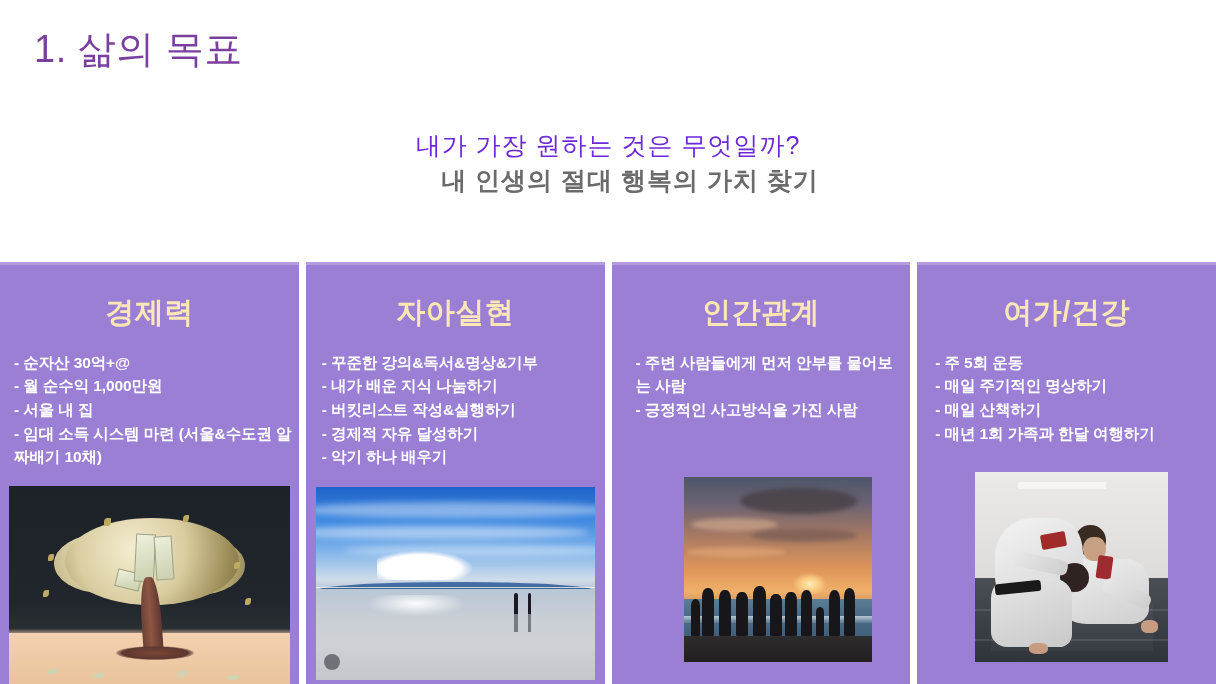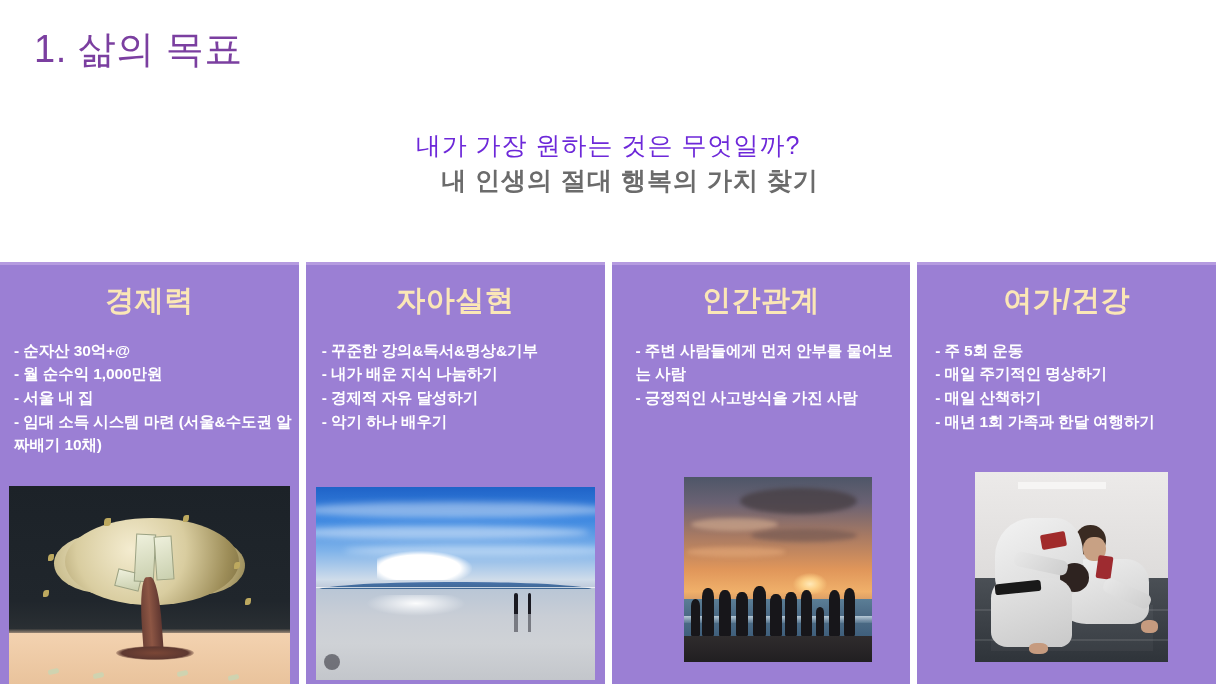--- a/index.html
+++ b/index.html
@@ -73,21 +73,21 @@
     flex: 1 1 0;
     background: #9B7FD4;
     border-top: 3px solid #B59BE0;
     display: flex;
     flex-direction: column;
     align-items: center;
     overflow: hidden;
   }
 
   .card-title {
-    margin-top: 20px;
+    margin-top: 32px;
     font-size: 29px;
     font-weight: 700;
     color: #FBE7B6;
     letter-spacing: 0.5px;
     text-align: center;
     line-height: 1.1;
     white-space: nowrap;
   }
 
   .card-bullets {
@@ -251,20 +251,21 @@
           <div class="m-fall" style="left:78%; bottom:2%;"></div>
         </div>
       </div>
     </div>
 
     <div class="card card--self">
       <div class="card-title">자아실현</div>
       <div class="card-bullets">
         <span class="bullet">- 꾸준한 강의&amp;독서&amp;명상&amp;기부</span>
         <span class="bullet">-     내가 배운 지식 나눔하기</span>
+        <span class="bullet">-     버킷리스트 작성&amp;실행하기</span>
         <span class="bullet">-     경제적 자유 달성하기</span>
         <span class="bullet">-     악기 하나 배우기</span>
       </div>
       <div class="photo photo--2">
         <div class="salt-scene">
           <div class="s-cloudband s-cb1"></div>
           <div class="s-cloudband s-cb2"></div>
           <div class="s-cloudband s-cb3"></div>
           <div class="s-bigcloud"></div>
           <div class="s-mount"></div>

